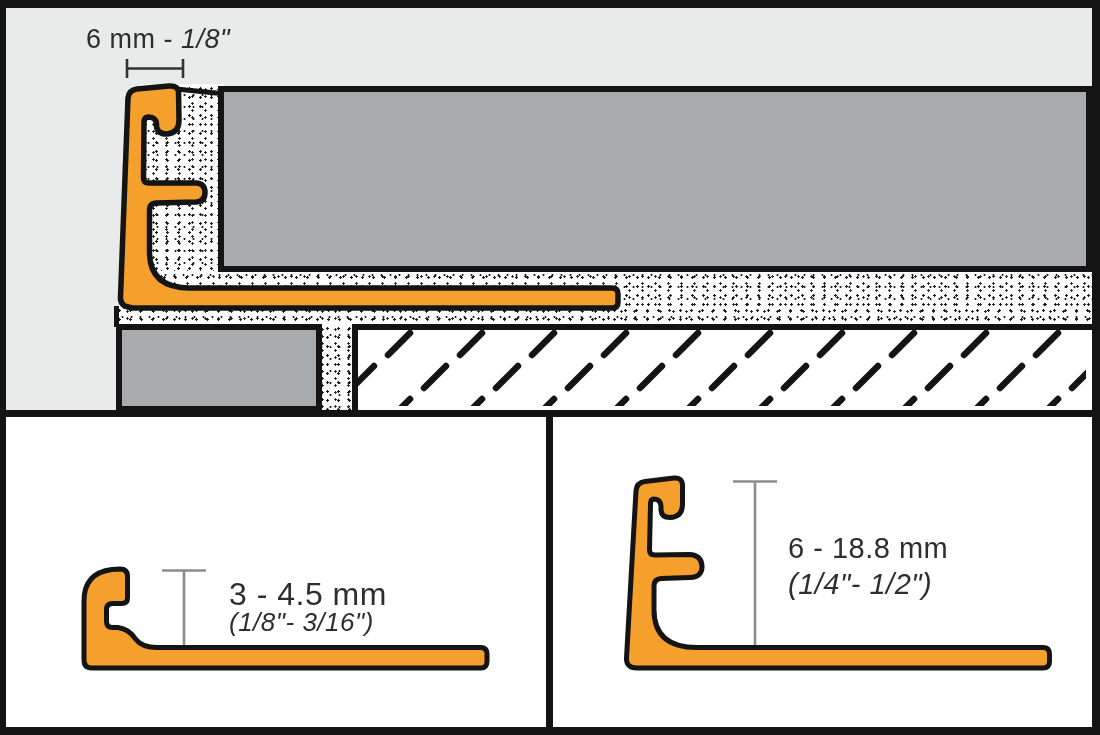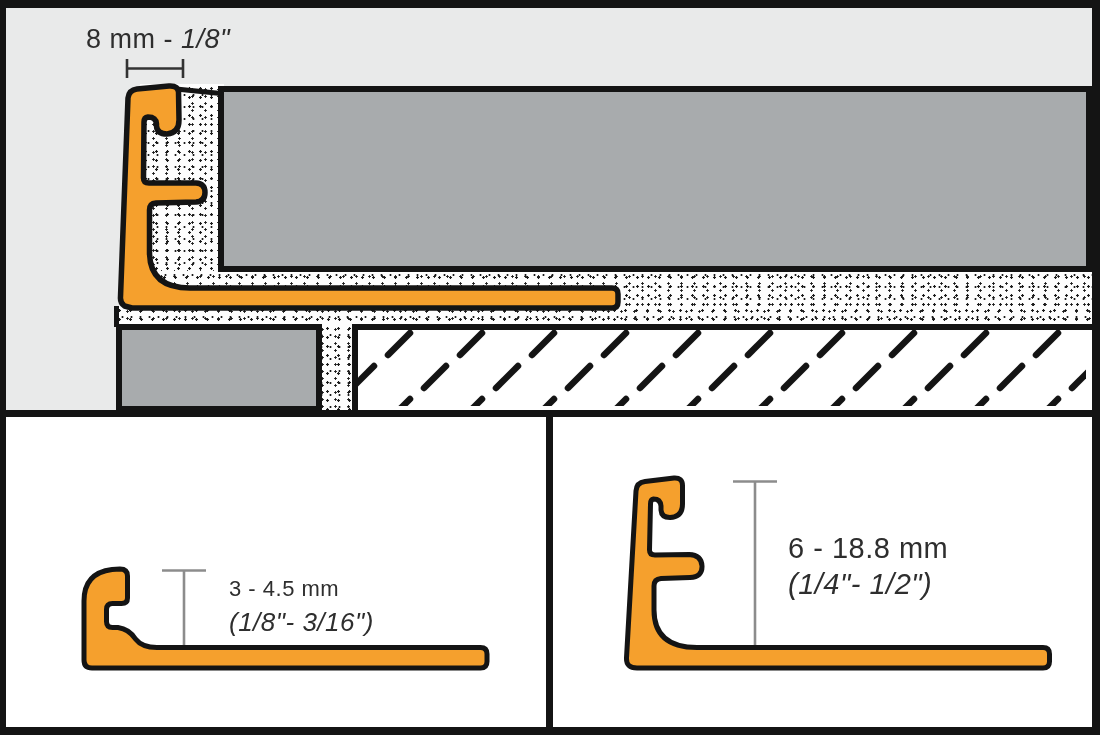--- a/index.html
+++ b/index.html
@@ -199,24 +199,24 @@
          L 637,668
          Q 626,668 626.5,658 Z" fill="var(--orange)" stroke="var(--ink)" stroke-width="5" stroke-linejoin="round"></path>
 
     <g stroke="var(--dim)" stroke-width="2.6">
       <line x1="733" y1="481.5" x2="777" y2="481.5"></line>
       <line x1="755" y1="481.5" x2="755" y2="645"></line>
     </g>
   </svg>
 
   <div class="abs label" style="left:86px;top:25px;font-size:27px;">
-    <span>8 mm - </span><span class="italic">1/8"</span>
+    <span>6 mm - </span><span class="italic">1/8"</span>
   </div>
 
-  <div class="abs label" style="left:229px;top:577px;font-size:22px;">3 - 4.5 mm</div>
+  <div class="abs label" style="left:229px;top:577px;font-size:32px;">3 - 4.5 mm</div>
   <div class="abs label italic" style="left:229px;top:608px;font-size:26px;">(1/8"- 3/16")</div>
 
   <div class="abs label" style="left:788px;top:533px;font-size:29px;">6 - 18.8 mm</div>
   <div class="abs label italic" style="left:788px;top:569px;font-size:29px;">(1/4"- 1/2")</div>
 
   <div class="abs divider" style="left:0;top:410px;width:1100px;height:7px;"></div>
   <div class="abs divider" style="left:546px;top:410px;width:7px;height:325px;"></div>
 
   <div class="abs border" style="left:0;top:0;width:1100px;height:8px;"></div>
   <div class="abs border" style="left:0;top:0;width:6px;height:735px;"></div>

